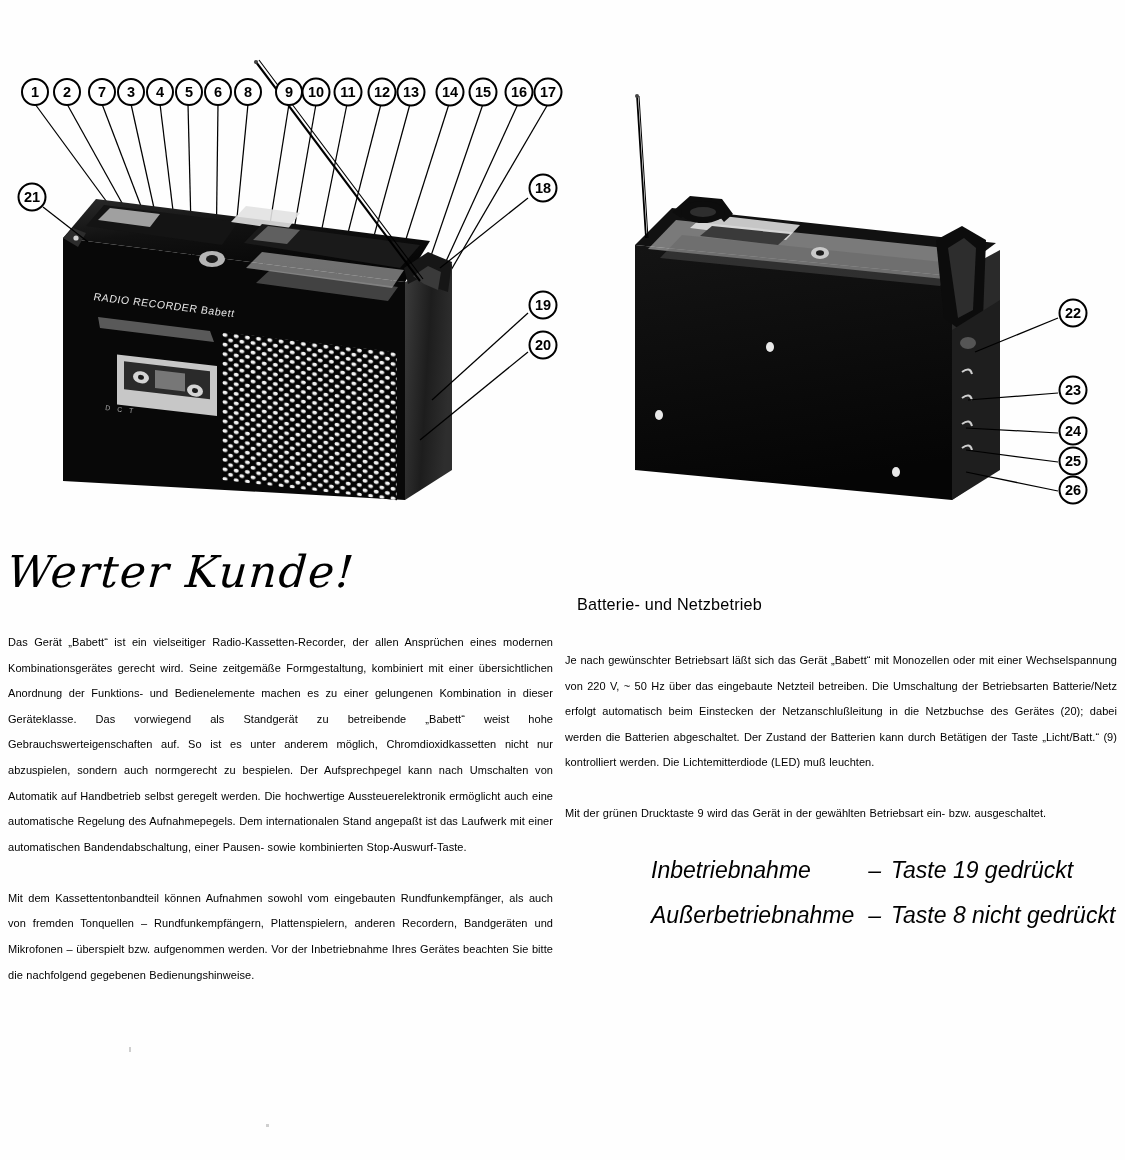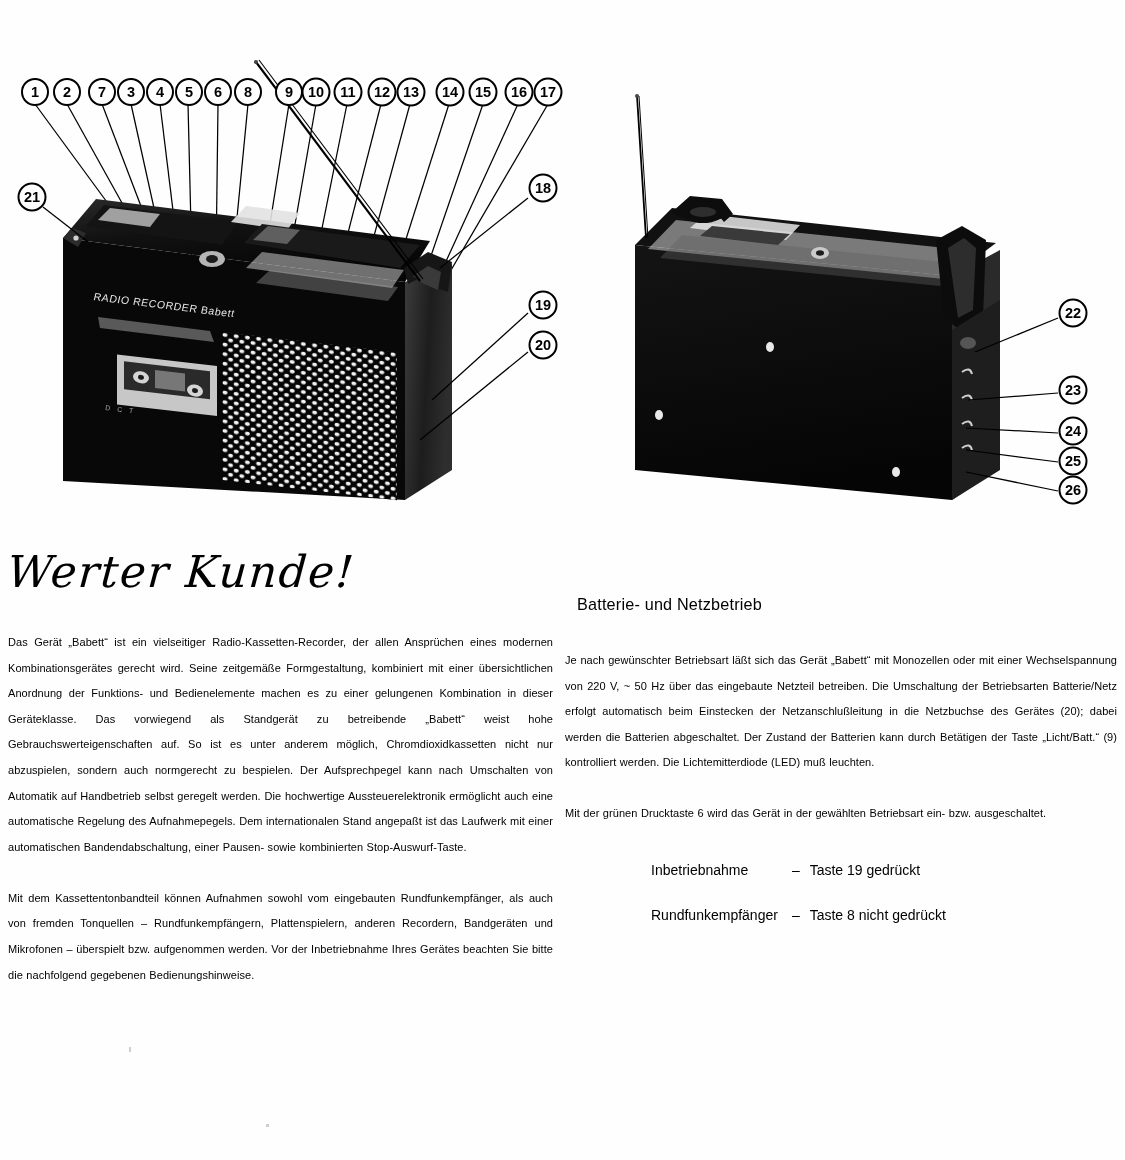--- a/index.html
+++ b/index.html
@@ -79,25 +79,26 @@
     margin: 0 0 34px 12px;
   }
   .sec-heading.second { margin-top: 52px; }
 
   .deflist {
     margin: 31px 0 0 0;
     padding: 0;
     border-collapse: collapse;
   }
   .deflist td {
-    font-size: 14px;
+    font-size: 23px;
     line-height: 25.6px;
     padding: 0 0 19px 0;
     vertical-align: top;
     white-space: nowrap;
+    font-style: italic;
   }
   .deflist td.term { padding-left: 86px; padding-right: 14px; }
   .deflist td.dash { padding-right: 10px; }
 
   .speck { position: absolute; background: #cfcfcf; }
 </style>
 </head>
 <body>
 
 <div class="page">
@@ -373,31 +374,31 @@
     <div class="col-left">
       <h1 class="display-heading">Werter Kunde!</h1>
       <p class="body-text">Das Gerät „Babett“ ist ein vielseitiger Radio-Kassetten-Recorder, der allen Ansprüchen eines modernen Kombinationsgerätes gerecht wird. Seine zeitgemäße Formgestaltung, kombiniert mit einer übersichtlichen Anordnung der Funktions- und Bedienelemente machen es zu einer gelungenen Kombination in dieser Geräteklasse. Das vorwiegend als Standgerät zu betreibende „Babett“ weist hohe Gebrauchswerteigenschaften auf. So ist es unter anderem möglich, Chromdioxidkassetten nicht nur abzuspielen, sondern auch normgerecht zu bespielen. Der Aufsprechpegel kann nach Umschalten von Automatik auf Handbetrieb selbst geregelt werden. Die hochwertige Aussteuerelektronik ermöglicht auch eine automatische Regelung des Aufnahmepegels. Dem internationalen Stand angepaßt ist das Laufwerk mit einer automatischen Bandendabschaltung, einer Pausen- sowie kombinierten Stop-Auswurf-Taste.</p>
       <p class="body-text">Mit dem Kassettentonbandteil können Aufnahmen sowohl vom eingebauten Rundfunkempfänger, als auch von fremden Tonquellen – Rundfunkempfängern, Plattenspielern, anderen Recordern, Bandgeräten und Mikrofonen – überspielt bzw. aufgenommen werden. Vor der Inbetriebnahme Ihres Gerätes beachten Sie bitte die nachfolgend gegebenen Bedienungshinweise.</p>
     </div>
 
     <div class="col-right">
       <h2 class="sec-heading">Batterie- und Netzbetrieb</h2>
       <p class="body-text">Je nach gewünschter Betriebsart läßt sich das Gerät „Babett“ mit Monozellen oder mit einer Wechselspannung von 220 V, ~ 50 Hz über das eingebaute Netzteil betreiben. Die Umschaltung der Betriebsarten Batterie/Netz erfolgt automatisch beim Einstecken der Netzanschlußleitung in die Netzbuchse des Gerätes (20); dabei werden die Batterien abgeschaltet. Der Zustand der Batterien kann durch Betätigen der Taste „Licht/Batt.“ (9) kontrolliert werden. Die Lichtemitterdiode (LED) muß leuchten.</p>
 
-      <p class="body-text">Mit der grünen Drucktaste 6 wird das Gerät in der gewählten Betriebsart ein- bzw. ausgeschaltet.</p>
+      <p class="body-text">Mit der grünen Drucktaste 9 wird das Gerät in der gewählten Betriebsart ein- bzw. ausgeschaltet.</p>
 
       <table class="deflist">
         <tbody>
             <tr>
           <td class="term">Inbetriebnahme</td>
           <td class="dash">–</td>
           <td class="value">Taste 19 gedrückt</td>
         </tr>
         <tr>
-          <td class="term">Rundfunkempfänger</td>
+          <td class="term">Außerbetriebnahme</td>
           <td class="dash">–</td>
           <td class="value">Taste 8 nicht gedrückt</td>
         </tr>
       </tbody>
         </table>
     </div>
   </div>
 
   <div class="speck" style="left:129px;top:1047px;width:2px;height:5px;"></div>
   <div class="speck" style="left:266px;top:1124px;width:3px;height:3px;"></div>

